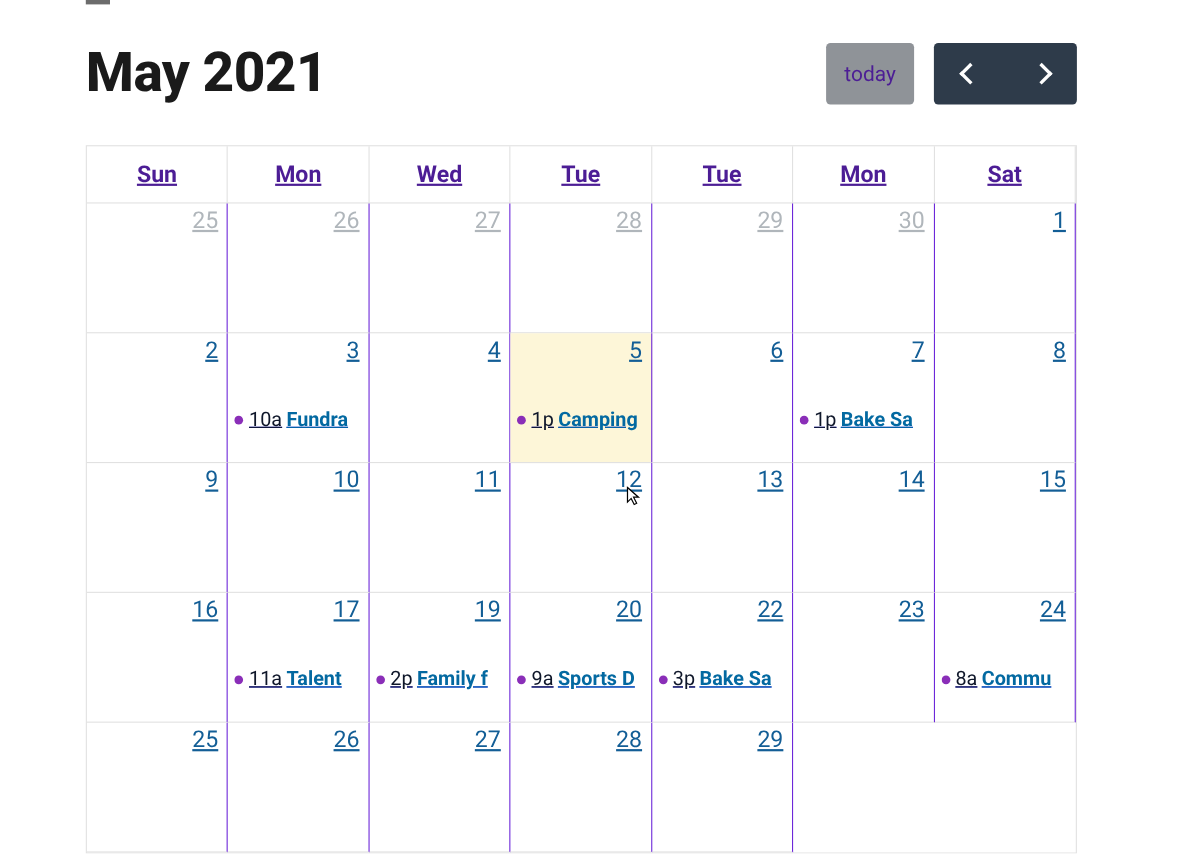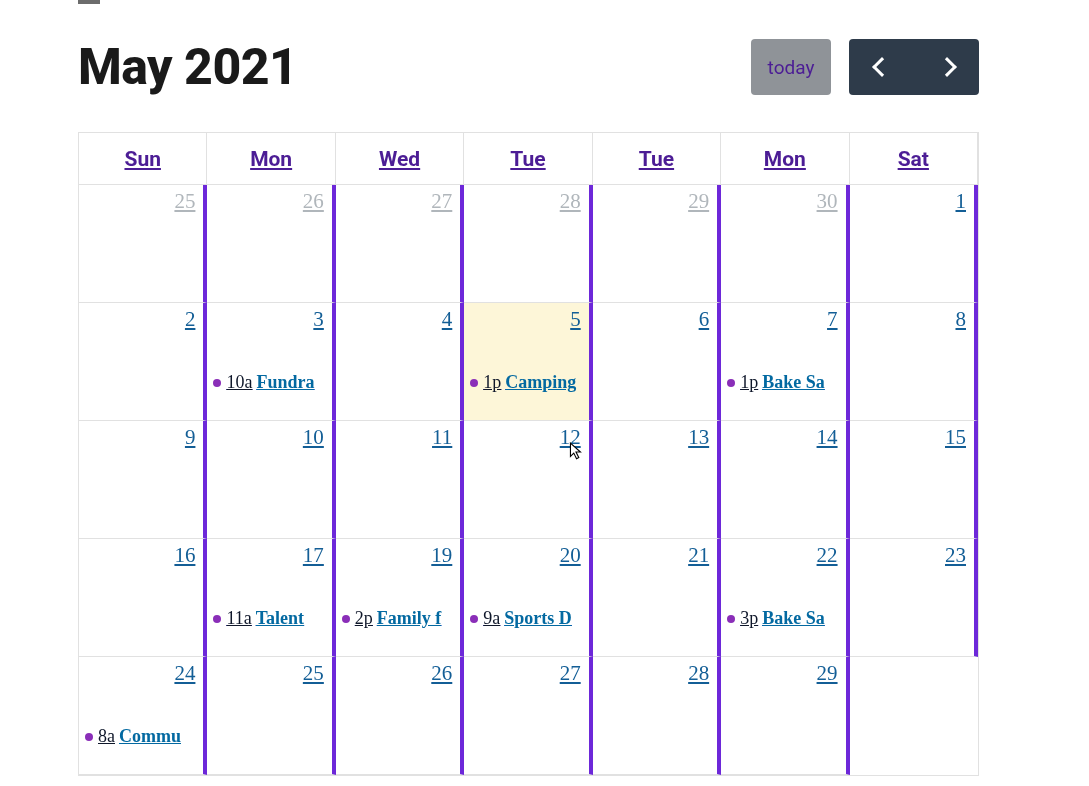--- a/index.html
+++ b/index.html
@@ -85,27 +85,26 @@
     justify-content: center;
   }
   .dayhead:last-of-type { border-right: none; }
   .dayhead a {
     color: #4c1d95;
     font-weight: 700;
     font-size: 21px;
     text-decoration: underline;
   }
   .cell {
-    border-right: 4px solid #6d28d9;
+    border-right: 1px solid #6d28d9;
     border-bottom: 1px solid #e1e1e1;
     height: 118px;
     position: relative;
     padding: 4px 8px 4px 6px;
     overflow: hidden;
-    font-family: Liberation Serif, serif;
   }
   .cell.today {
     background: #fdf6d8;
   }
   .daynum {
     position: absolute;
     top: 4px;
     right: 8px;
     font-size: 21px;
     text-decoration: underline;
@@ -308,23 +307,20 @@
         <a href="#" class="daynum in">20</a>
         <div class="events">
           <a href="#" class="evt">
             <span class="dot"></span>
             <span class="evt-time">9a</span>
             <span class="evt-title">Sports D</span>
           </a>
         </div>
       </div>
       <div class="cell">
-        <a href="#" class="daynum in">21</a>
-      </div>
-      <div class="cell">
         <a href="#" class="daynum in">22</a>
         <div class="events">
           <a href="#" class="evt">
             <span class="dot"></span>
             <span class="evt-time">3p</span>
             <span class="evt-title">Bake Sa</span>
           </a>
         </div>
       </div>
       <div class="cell">

